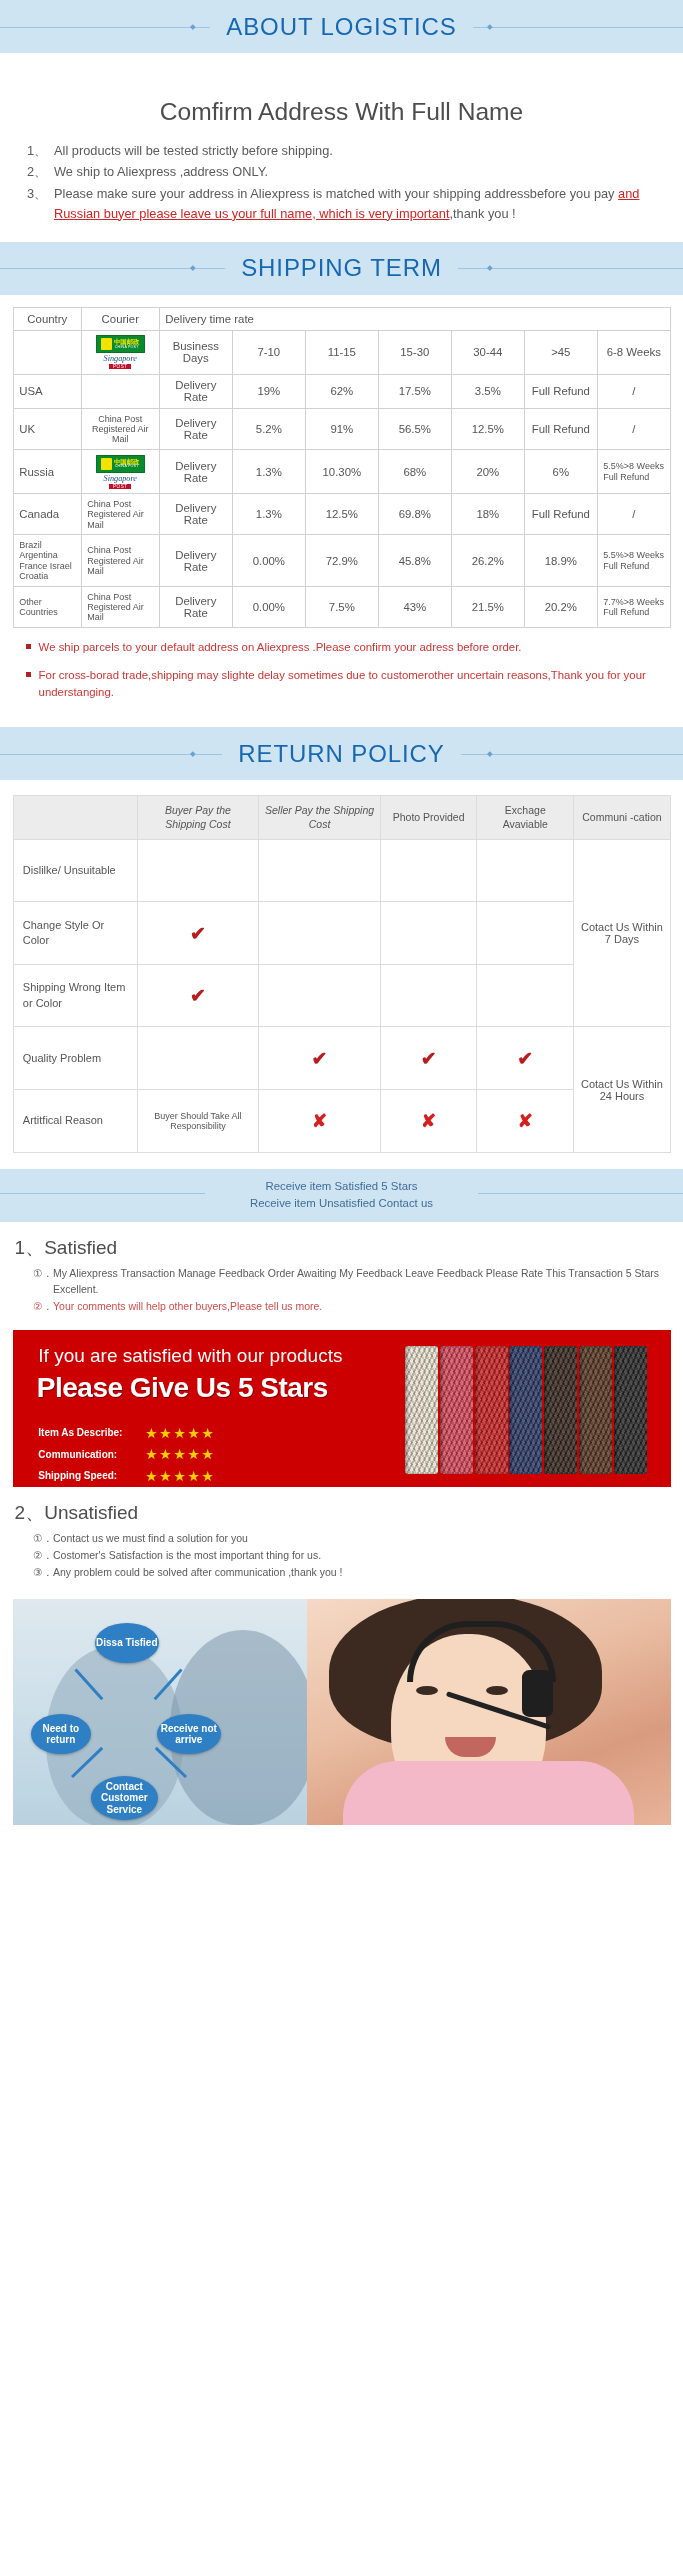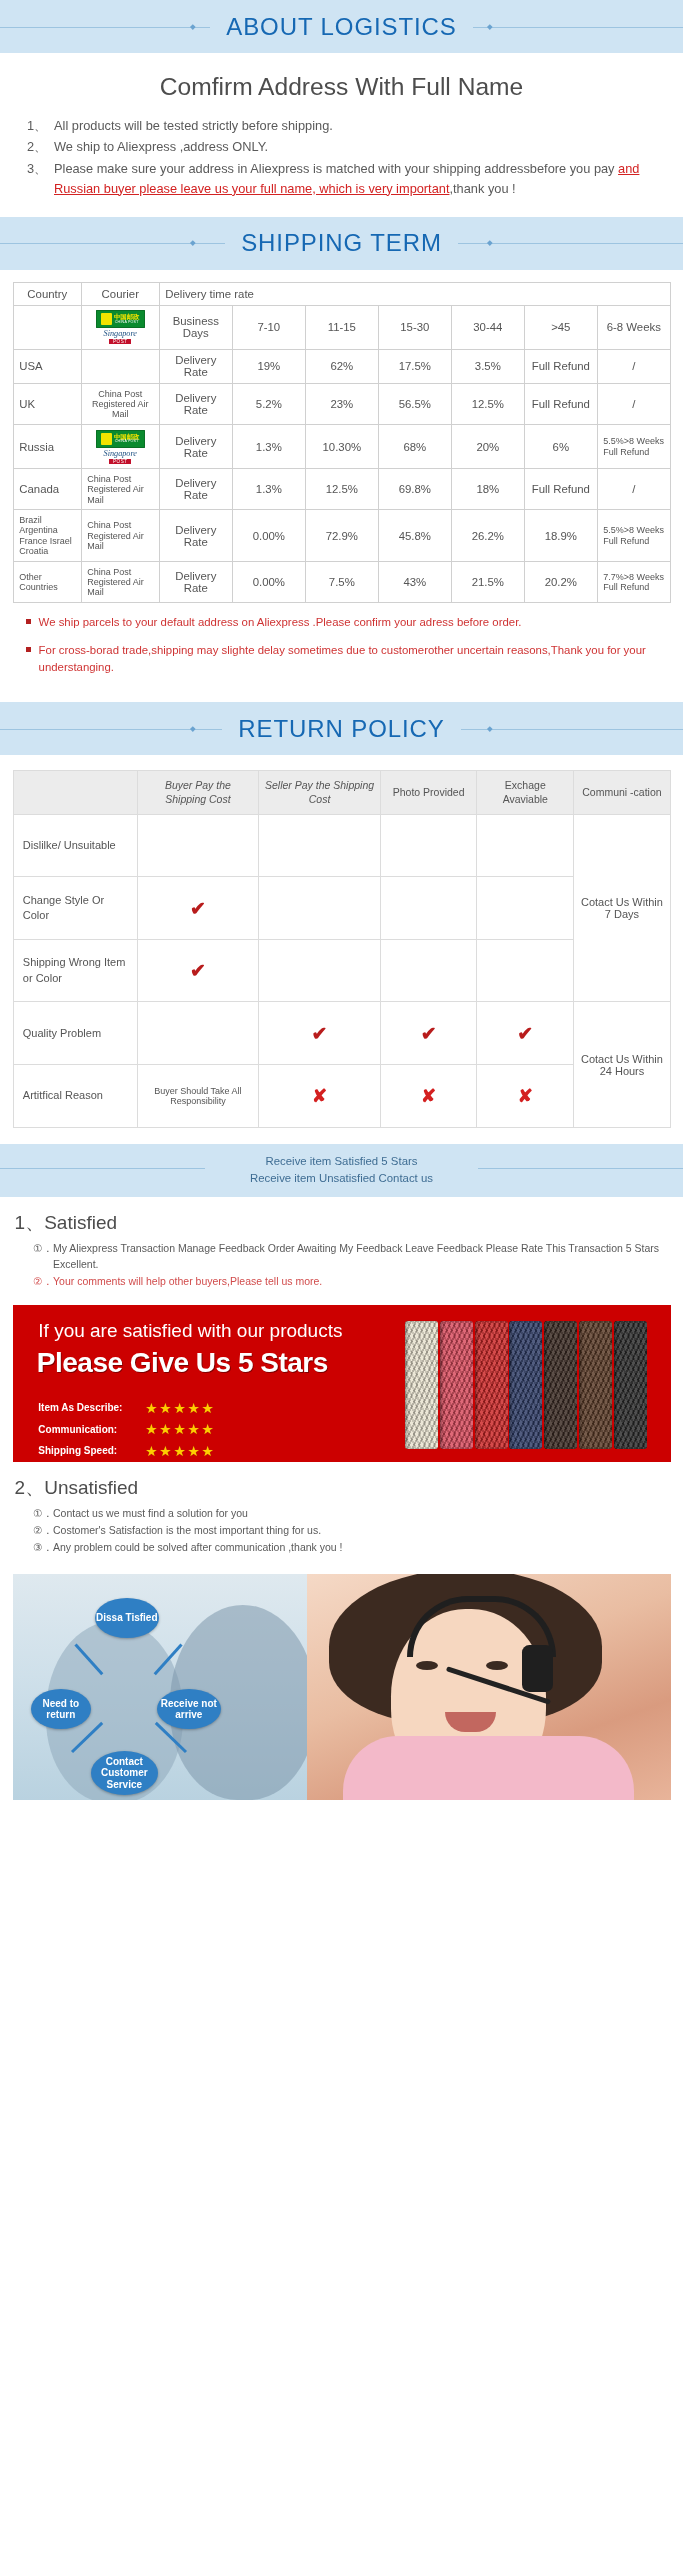--- a/index.html
+++ b/index.html
@@ -29,21 +29,21 @@
     background:#6ba3d0;transform:rotate(45deg);
   }
   .banner .dot.left{left:191px;}
   .banner .dot.right{right:191px;}
   .banner h2{
     margin:0;font-size:24px;font-weight:400;letter-spacing:0.9px;
     color:#1668b3;position:relative;z-index:2;padding:0 16.4px;background:#cfe4f3;
   }
 
   
-  .about{padding:20px 0 16.4px 0;}
+  .about{padding:20px 0 16.4px 0;margin-top:25px;}
   .about h1{
     margin:0 0 14.6px 0;text-align:center;font-size:24.6px;font-weight:400;color:#4d4d4d;
   }
   ol.notes{
     margin:0;padding:0 24px 0 27px;list-style:none;font-size:12.8px;line-height:1.55;color:#5a5a5a;
   }
   ol.notes li{position:relative;padding-left:27px;margin-bottom:1.8px;}
   ol.notes li .num{position:absolute;left:0;top:0;}
   .red-u{color:#d32222;text-decoration:underline;}
 
@@ -272,21 +272,21 @@
         <td>3.5%</td>
         <td>Full Refund</td>
         <td>/</td>
       </tr>
 
       <tr>
         <td class="lft">UK</td>
         <td class="tiny">China Post Registered Air Mail</td>
         <td>Delivery Rate</td>
         <td>5.2%</td>
-        <td>23%</td>
+        <td>91%</td>
         <td>56.5%</td>
         <td>12.5%</td>
         <td>Full Refund</td>
         <td>/</td>
       </tr>
 
       <tr>
         <td class="lft">Russia</td>
         <td>
           <div class="logos">

